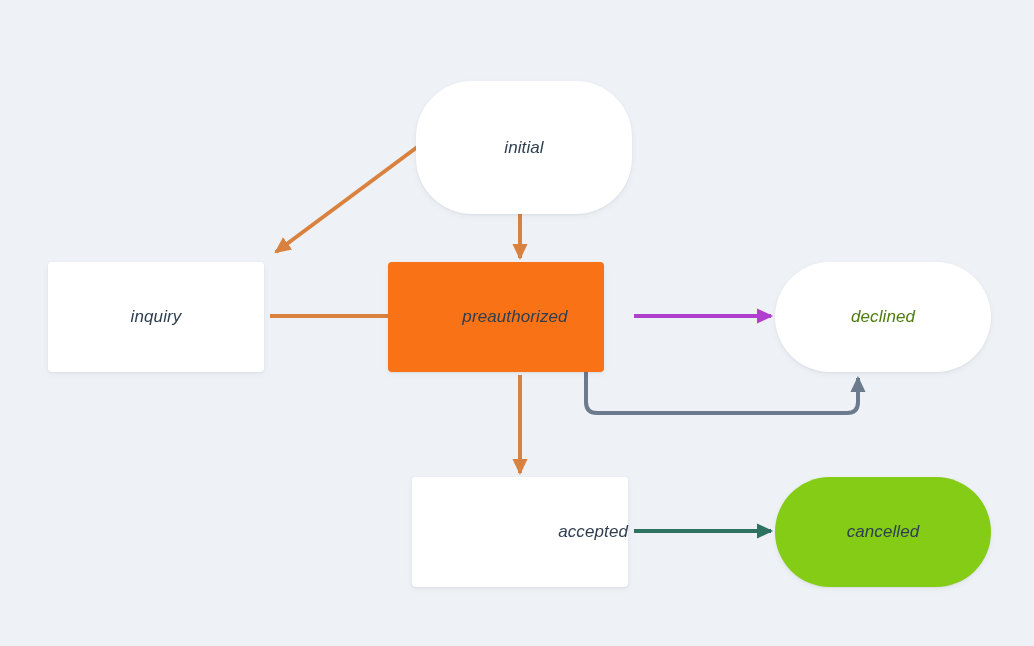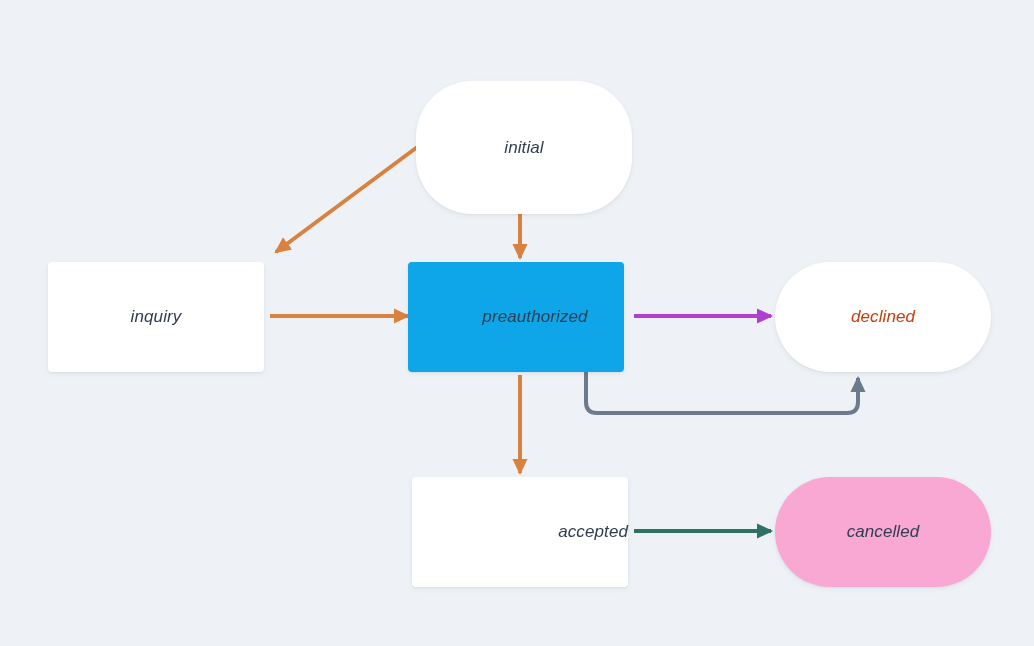--- a/index.html
+++ b/index.html
@@ -79,27 +79,27 @@
       </g>
   </svg>
 
   <div id="nodes-group">
       <div class="node shape-pill" style="left: 416px; top: 45px; width: 216px; height: 133px; background: rgb(255, 255, 255); margin-top: 36px;">
         <span class="node-label" style="color: rgb(47, 62, 80);">initial</span>
       </div>
       <div class="node shape-rect" style="left: 48px; top: 262px; width: 216px; height: 110px; background: rgb(255, 255, 255);">
         <span class="node-label" style="color: rgb(47, 62, 80);">inquiry</span>
       </div>
-      <div class="node shape-rect" style="left: 408px; top: 262px; width: 216px; height: 110px; background: #0ea5e9; padding-left: 38px;">
+      <div class="node shape-rect" style="left: 388px; top: 262px; width: 216px; height: 110px; background: #f97316; padding-left: 38px;">
         <span class="node-label" style="color: rgb(47, 62, 80);">preauthorized</span>
       </div>
       <div class="node shape-pill" style="left: 775px; top: 262px; width: 216px; height: 110px; background: rgb(255, 255, 255);">
-        <span class="node-label" style="color: #c2410c;">declined</span>
+        <span class="node-label" style="color: #4d7c0f;">declined</span>
       </div>
       <div class="node shape-rect" style="left: 412px; top: 477px; width: 216px; height: 110px; background: rgb(255, 255, 255); justify-content: flex-end;">
         <span class="node-label" style="color: rgb(47, 62, 80);">accepted</span>
       </div>
-      <div class="node shape-pill" style="left: 775px; top: 477px; width: 216px; height: 110px; background: #f9a8d4;">
+      <div class="node shape-pill" style="left: 775px; top: 477px; width: 216px; height: 110px; background: #84cc16;">
         <span class="node-label" style="color: rgb(47, 62, 80);">cancelled</span>
       </div>
     </div>
 
 </div>
 
 </body></html>

